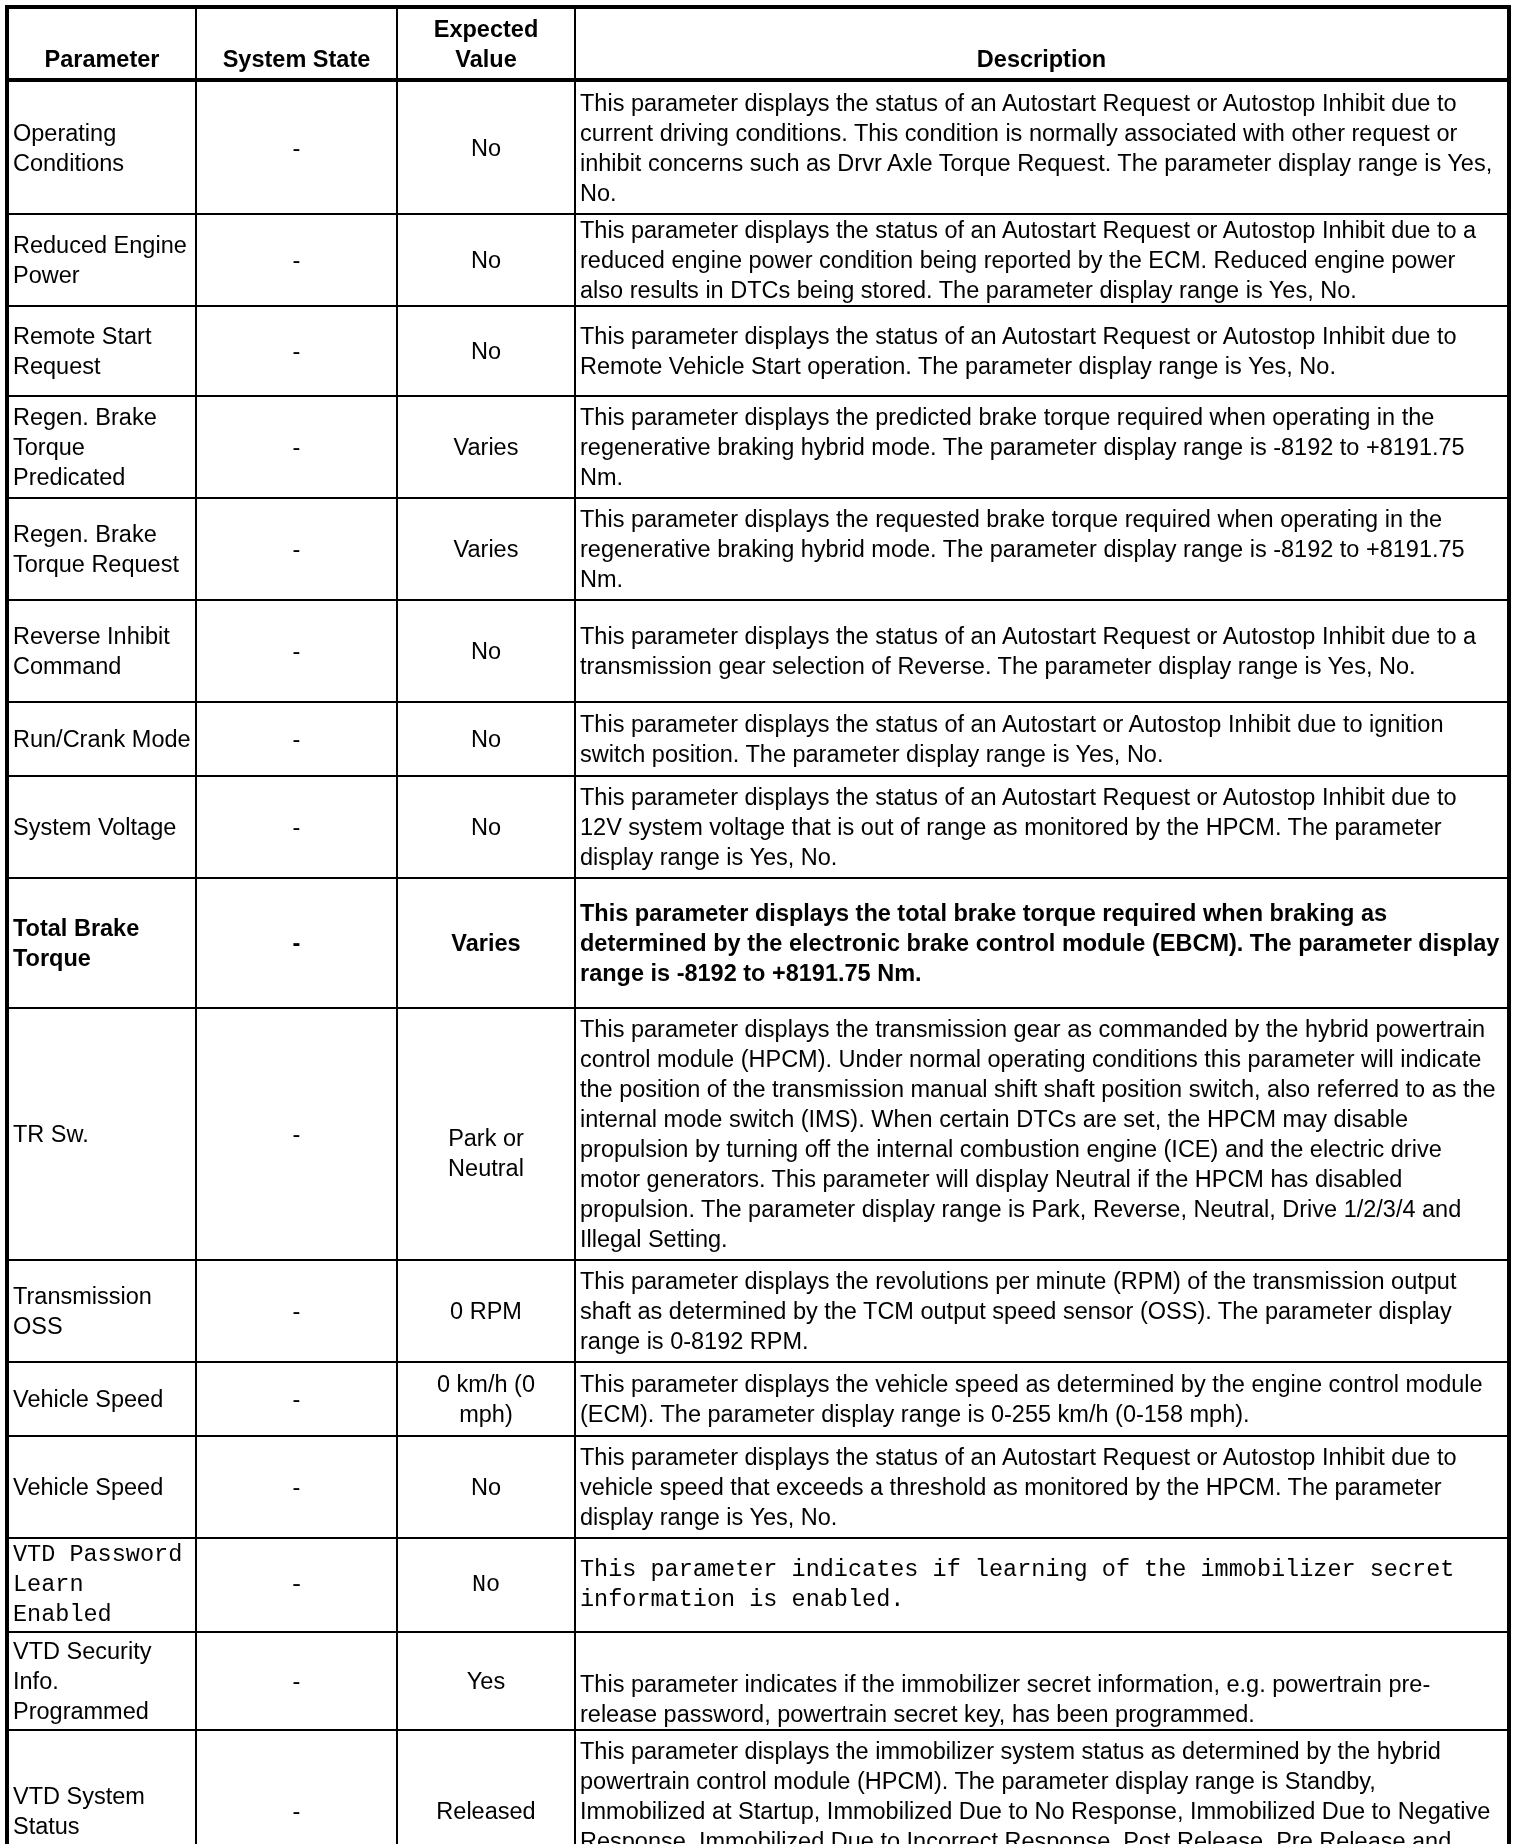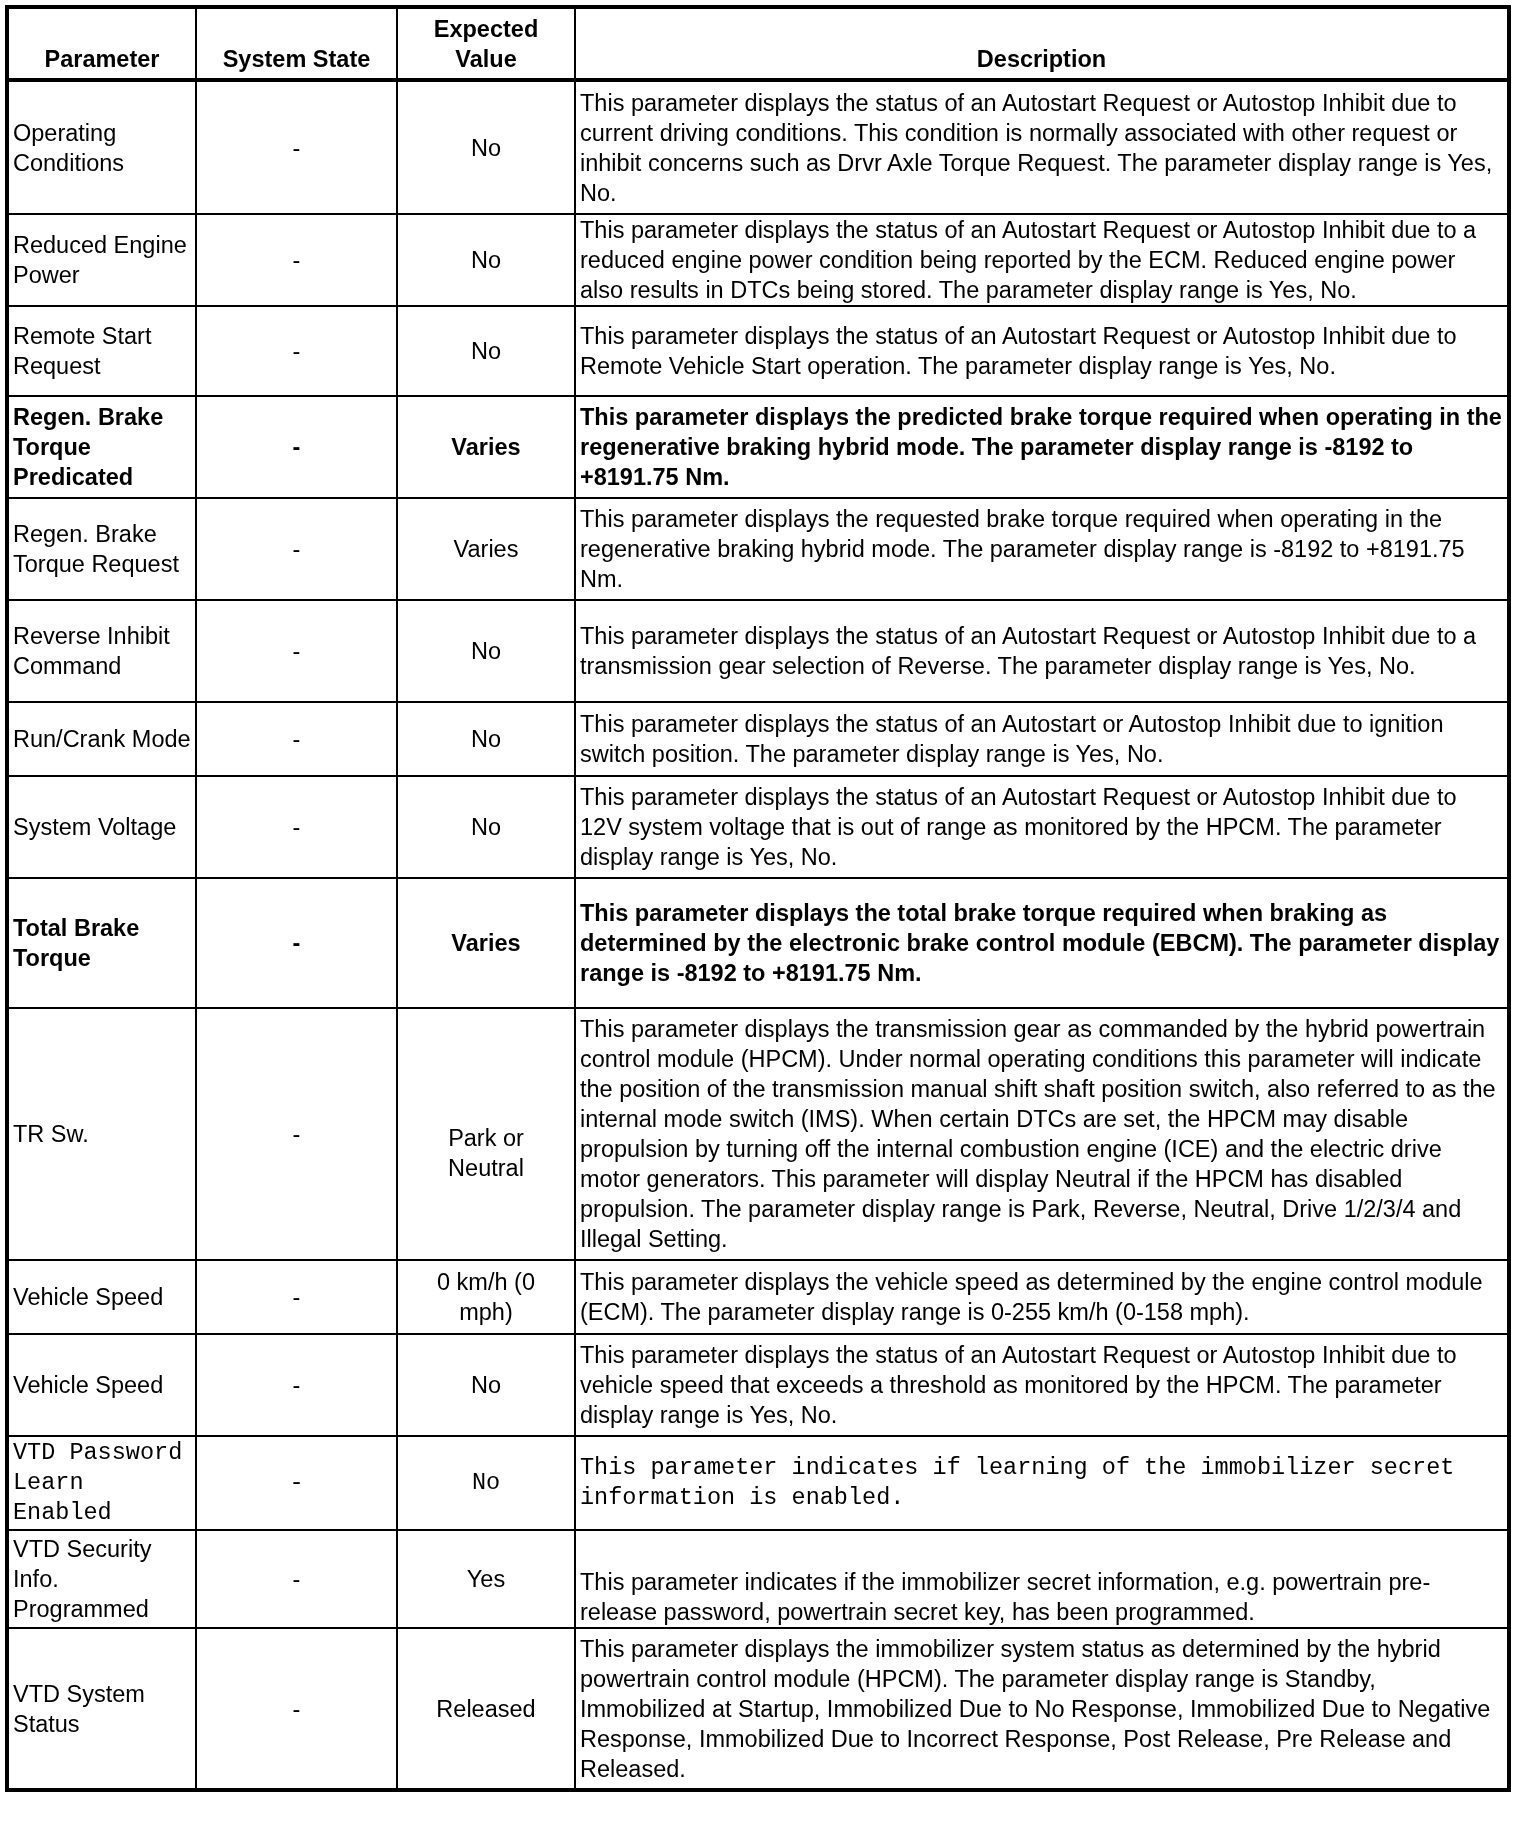--- a/index.html
+++ b/index.html
@@ -91,21 +91,21 @@
       <td class="state">-</td>
       <td class="expected">No</td>
       <td class="desc">This parameter displays the status of an Autostart Request or Autostop Inhibit due to a reduced engine power condition being reported by the ECM. Reduced engine power also results in DTCs being stored. The parameter display range is Yes, No.</td>
     </tr>
     <tr style="height:90px;">
       <td class="param-name">Remote Start Request</td>
       <td class="state">-</td>
       <td class="expected">No</td>
       <td class="desc">This parameter displays the status of an Autostart Request or Autostop Inhibit due to Remote Vehicle Start operation. The parameter display range is Yes, No.</td>
     </tr>
-    <tr style="height:102px;font-weight:bold;">
+    <tr style="height:102px;">
       <td class="param-name">Regen. Brake Torque Predicated</td>
       <td class="state">-</td>
       <td class="expected">Varies</td>
       <td class="desc">This parameter displays the predicted brake torque required when operating in the regenerative braking hybrid mode. The parameter display range is -8192 to +8191.75 Nm.</td>
     </tr>
     <tr style="height:102px;">
       <td class="param-name">Regen. Brake Torque Request</td>
       <td class="state">-</td>
       <td class="expected">Varies</td>
       <td class="desc">This parameter displays the requested brake torque required when operating in the regenerative braking hybrid mode. The parameter display range is -8192 to +8191.75 Nm.</td>
@@ -133,20 +133,26 @@
       <td class="state">-</td>
       <td class="expected">Varies</td>
       <td class="desc">This parameter displays the total brake torque required when braking as determined by the electronic brake control module (EBCM). The parameter display range is -8192 to +8191.75 Nm.</td>
     </tr>
     <tr style="height:252px;">
       <td class="param-name">TR Sw.</td>
       <td class="state">-</td>
       <td class="expected"><span style="display:inline-block; width:110px;margin-top:37px;">Park or Neutral</span></td>
       <td class="desc">This parameter displays the transmission gear as commanded by the hybrid powertrain control module (HPCM). Under normal operating conditions this parameter will indicate the position of the transmission manual shift shaft position switch, also referred to as the internal mode switch (IMS). When certain DTCs are set, the HPCM may disable propulsion by turning off the internal combustion engine (ICE) and the electric drive motor generators. This parameter will display Neutral if the HPCM has disabled propulsion. The parameter display range is Park, Reverse, Neutral, Drive 1/2/3/4 and Illegal Setting.</td>
     </tr>
+    <tr style="height:102px;">
+      <td class="param-name">Transmission OSS</td>
+      <td class="state">-</td>
+      <td class="expected">0 RPM</td>
+      <td class="desc">This parameter displays the revolutions per minute (RPM) of the transmission output shaft as determined by the TCM output speed sensor (OSS). The parameter display range is 0-8192 RPM.</td>
+    </tr>
     <tr style="height:74px;">
       <td class="param-name">Vehicle Speed</td>
       <td class="state">-</td>
       <td class="expected"><span style="display:inline-block; width:100px;">0 km/h (0 mph)</span></td>
       <td class="desc">This parameter displays the vehicle speed as determined by the engine control module (ECM). The parameter display range is 0-255 km/h (0-158 mph).</td>
     </tr>
     <tr style="height:102px;">
       <td class="param-name">Vehicle Speed</td>
       <td class="state">-</td>
       <td class="expected">No</td>

